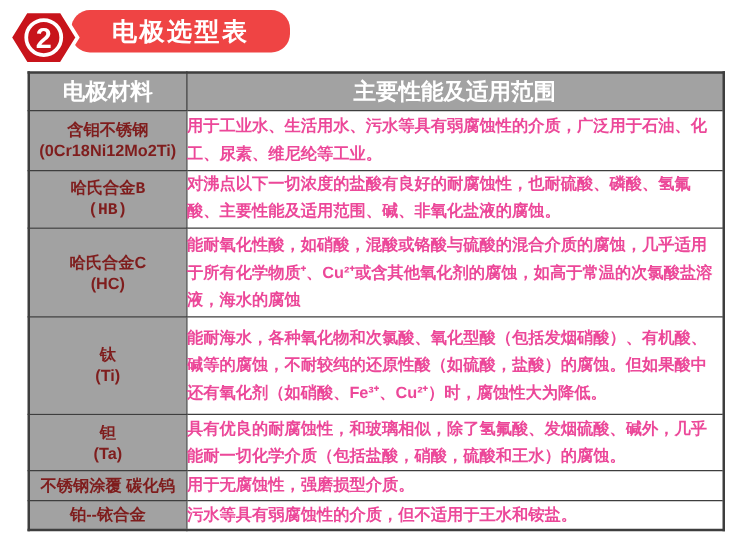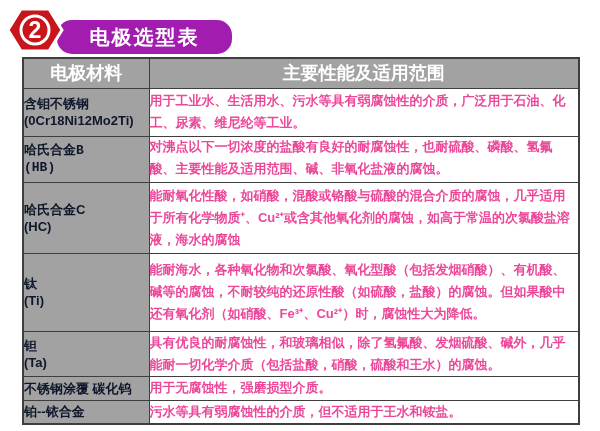--- a/index.html
+++ b/index.html
@@ -17,24 +17,24 @@
     position: absolute;
     left: 6px;
     top: 6px;
     width: 58px;
     height: 48px;
     z-index: 2;
   }
   .banner {
     position: absolute;
     left: 57px;
-    top: 20px;
+    top: 8px;
     width: 175px;
     height: 34px;
-    background: #a21caf;
+    background: #ef4444;
     border-radius: 15px;
     display: flex;
     align-items: center;
     justify-content: center;
     z-index: 1;
   }
   .banner span {
     color: #ffffff;
     font-size: 20px;
     font-weight: bold;
@@ -69,23 +69,24 @@
 
   th.hdr {
     background: #a2a2a2;
     color: #ffffff;
     font-size: 18px;
     font-weight: bold;
     text-align: center;
   }
   td.mat {
     background: #a2a2a2;
-    color: #0f172a;
+    color: #7f1d1d;
     font-size: 13px;
     font-weight: bold;
+    text-align: center;
     vertical-align: middle;
     white-space: pre-line;
     line-height: 17px;
   }
   td.desc {
     background: #ffffff;
     color: #ec4899;
     font-size: 13px;
     font-weight: bold;
     text-align: left;

